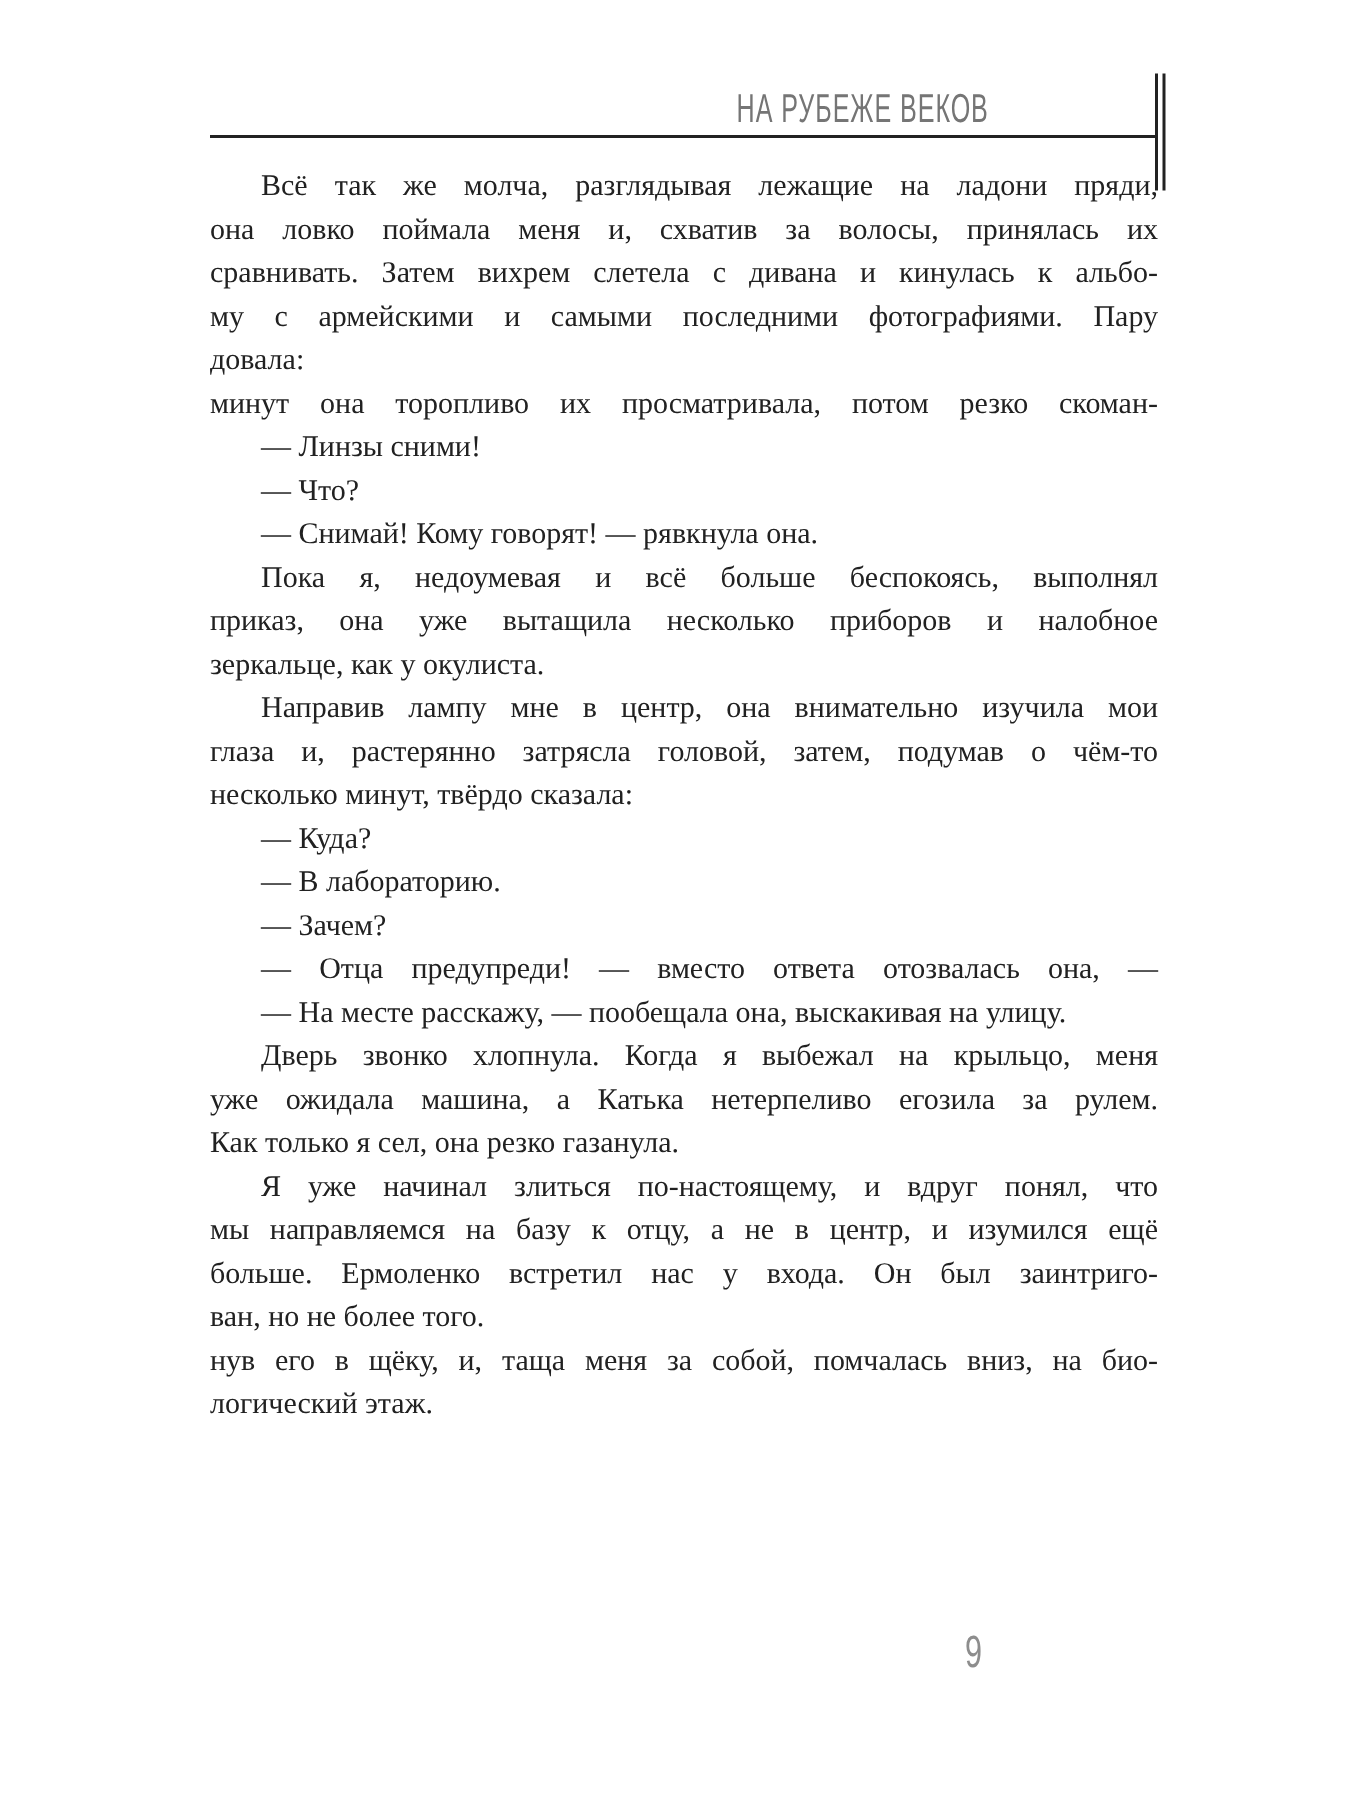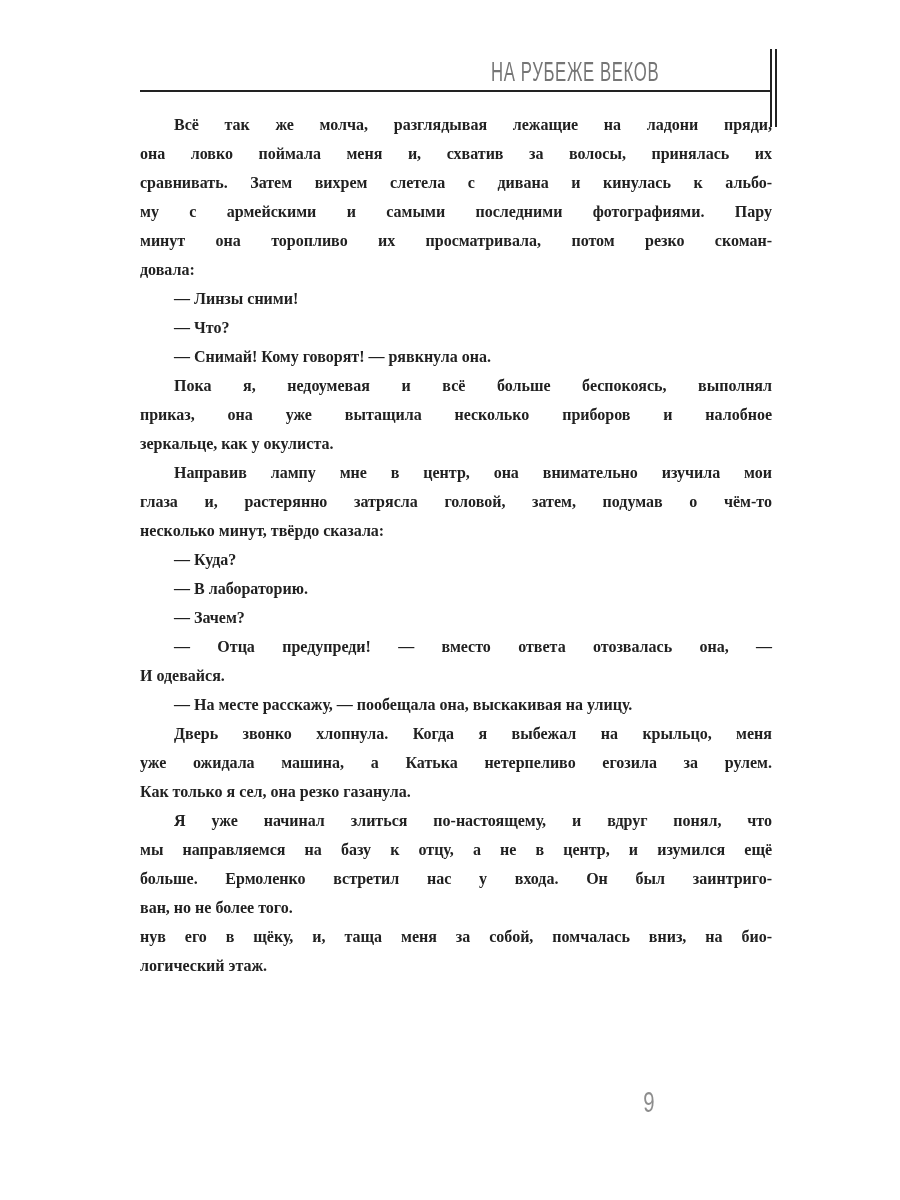--- a/index.html
+++ b/index.html
@@ -46,24 +46,23 @@
     border-left: 2px solid #222222;
     border-right: 2px solid #222222;
     box-sizing: border-box;
   }
   
   .text-block {
     position: absolute;
     left: 140px;
     top: 110px;
     width: 632px;
-    font-size: 16px;
+    font-size: 20px;
     line-height: 29px;
     color: #212121;
-    font-weight: bold;
   }
   .para { margin: 0; padding: 0; }
   .line { white-space: normal; }
   .line.indent { text-indent: 34px; }
   .line.just {
     text-align: justify;
     text-align-last: justify;
   }
   
   .page-number {
@@ -87,22 +86,22 @@
   <div class="head-rule"></div>
 
   <div class="corner-double-line"></div>
 
   <div class="text-block">
       <div class="para">
         <div class="line indent just">Всё так же молча, разглядывая лежащие на ладони пряди,</div>
         <div class="line just">она ловко поймала меня и, схватив за волосы, принялась их</div>
         <div class="line just">сравнивать. Затем вихрем слетела с дивана и кинулась к альбо-</div>
         <div class="line just">му с армейскими и самыми последними фотографиями. Пару</div>
+        <div class="line">довала:</div>
         <div class="line just">минут она торопливо их просматривала, потом резко скоман-</div>
-        <div class="line">довала:</div>
       </div>
       <div class="para">
         <div class="line indent">— Линзы сними!</div>
       </div>
       <div class="para">
         <div class="line indent">— Что?</div>
       </div>
       <div class="para">
         <div class="line indent">— Снимай! Кому говорят! — рявкнула она.</div>
       </div>
@@ -120,21 +119,20 @@
         <div class="line indent">— Куда?</div>
       </div>
       <div class="para">
         <div class="line indent">— В лабораторию.</div>
       </div>
       <div class="para">
         <div class="line indent">— Зачем?</div>
       </div>
       <div class="para">
         <div class="line indent just">— Отца предупреди! — вместо ответа отозвалась она, —</div>
-        <div class="line">И одевайся.</div>
       </div>
       <div class="para">
         <div class="line indent">— На месте расскажу, — пообещала она, выскакивая на улицу.</div>
       </div>
       <div class="para">
         <div class="line indent just">Дверь звонко хлопнула. Когда я выбежал на крыльцо, меня</div>
         <div class="line just">уже ожидала машина, а Катька нетерпеливо егозила за рулем.</div>
         <div class="line">Как только я сел, она резко газанула.</div>
       </div>
       <div class="para">

